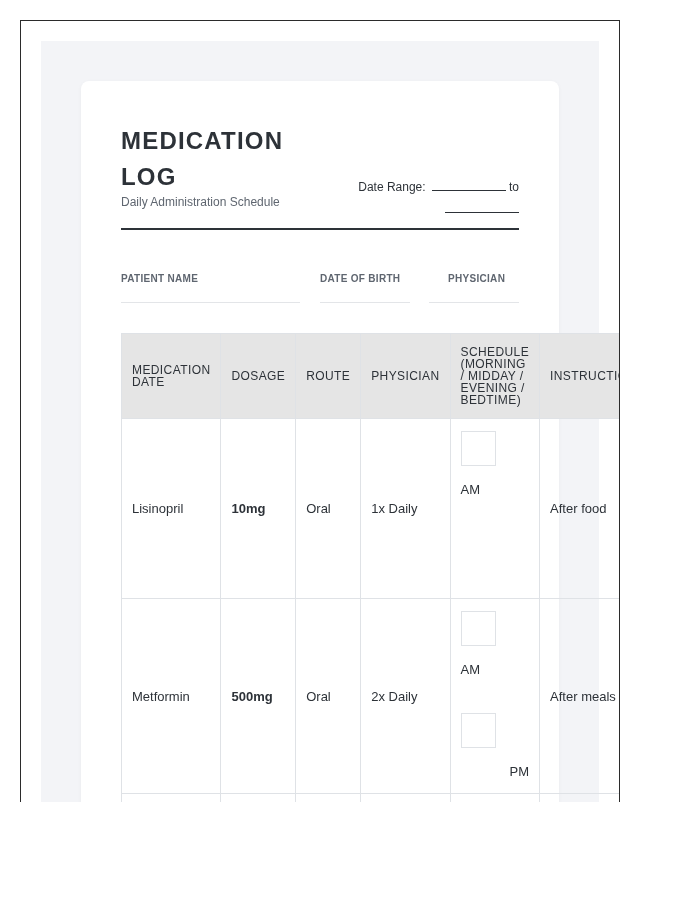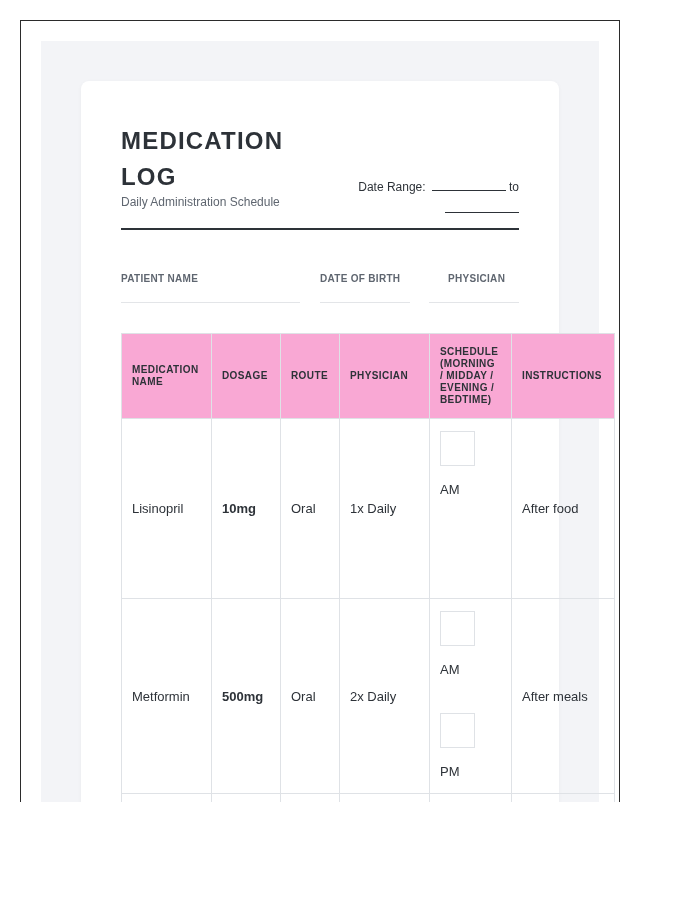--- a/index.html
+++ b/index.html
@@ -27,21 +27,21 @@
   .blank.b1 { width: 74px; margin: 0 3px; }
   .blank.b2 { width: 74px; }
 
   .info { position: absolute; top: 240px; font-size: 10px; font-weight: 700; color: #5f6670;
           letter-spacing: 0.3px; margin-top: 12px; }
   .info-line { position: absolute; top: 281px; height: 1px; background: #e3e5e8; }
 
   .tbl { position: absolute; left: 100px; top: 312px; border-collapse: collapse;
          table-layout: fixed; }
   .tbl th, .tbl td { border: 1px solid #dfe2e6; padding: 0 10px; text-align: left; }
-  .tbl th { background: #f9a8d4; font-size: 10px; font-weight: 700; letter-spacing: 0.4px;
+  .tbl th { background: #e5e5e5; font-size: 12px; font-weight: 400; letter-spacing: 0.4px;
             color: #2d3238; height: 84px; line-height: 12px; }
   .tbl td { font-size: 13px; color: #2d3238; vertical-align: middle; background: transparent; }
   .dose { color: #2f80c8; font-weight: 700; margin-left: 36px; }
   .sched { vertical-align: top !important; }
   .chk-wrap { display: block; }
   .chk { display: block; width: 33px; height: 33px; border: 1px solid #dfe2e6; background: #fff; }
   .chk-label { display: block; font-size: 13px; line-height: 16px; margin-top: 16px; color: #2d3238; }
 </style>
 </head>
 <body>
@@ -73,21 +73,21 @@
     <colgroup>
       <col style="width:90px">
         <col style="width:69px">
         <col style="width:59px">
       <col style="width:90px">
         <col style="width:82px">
         <col style="width:103px">
     </colgroup>
     <thead>
       <tr>
-        <th>MEDICATION NAME</th>
+        <th>MEDICATION DATE</th>
         <th>DOSAGE</th>
         <th>ROUTE</th>
         <th>PHYSICIAN</th>
         <th>SCHEDULE (MORNING / MIDDAY / EVENING / BEDTIME)</th>
         <th>INSTRUCTIONS</th>
       </tr>
     </thead>
     <tbody>
       <tr style="height:180px;">
         <td>Lisinopril</td>
@@ -105,21 +105,21 @@
       <tr style="height:195px;">
         <td>Metformin</td>
         <td class="dose">500mg</td>
         <td>Oral</td>
         <td>2x Daily</td>
         <td class="sched" style="padding-top:12px;">
           <span class="chk-wrap">
             <span class="chk"></span>
             <span class="chk-label">AM</span>
           </span>
-          <span class="chk-wrap" style="margin-top:35px;">
+          <span class="chk-wrap" style="margin-top:35px;text-align:right;">
             <span class="chk"></span>
             <span class="chk-label">PM</span>
           </span>
         </td>
         <td>After meals</td>
       </tr>
       <tr style="height:60px;">
         <td></td>
         <td></td>
         <td></td>

